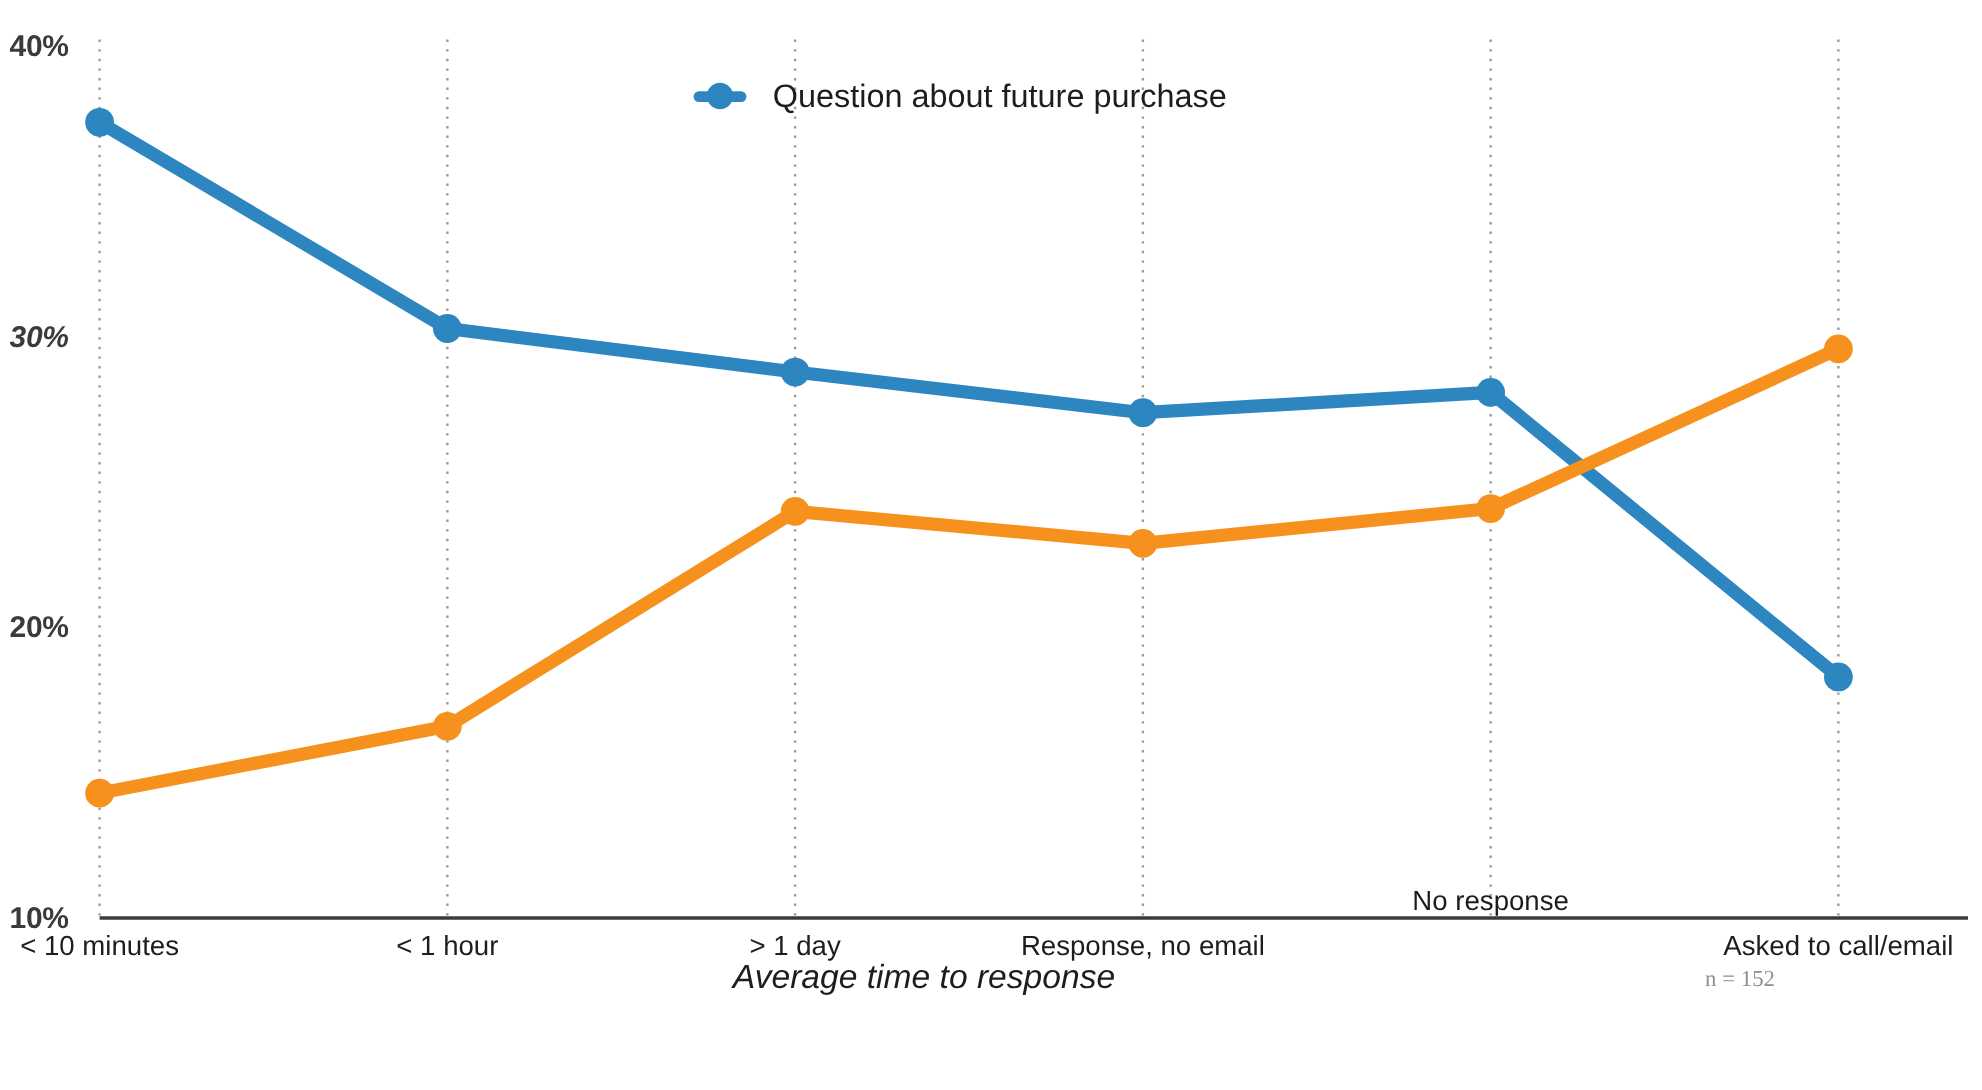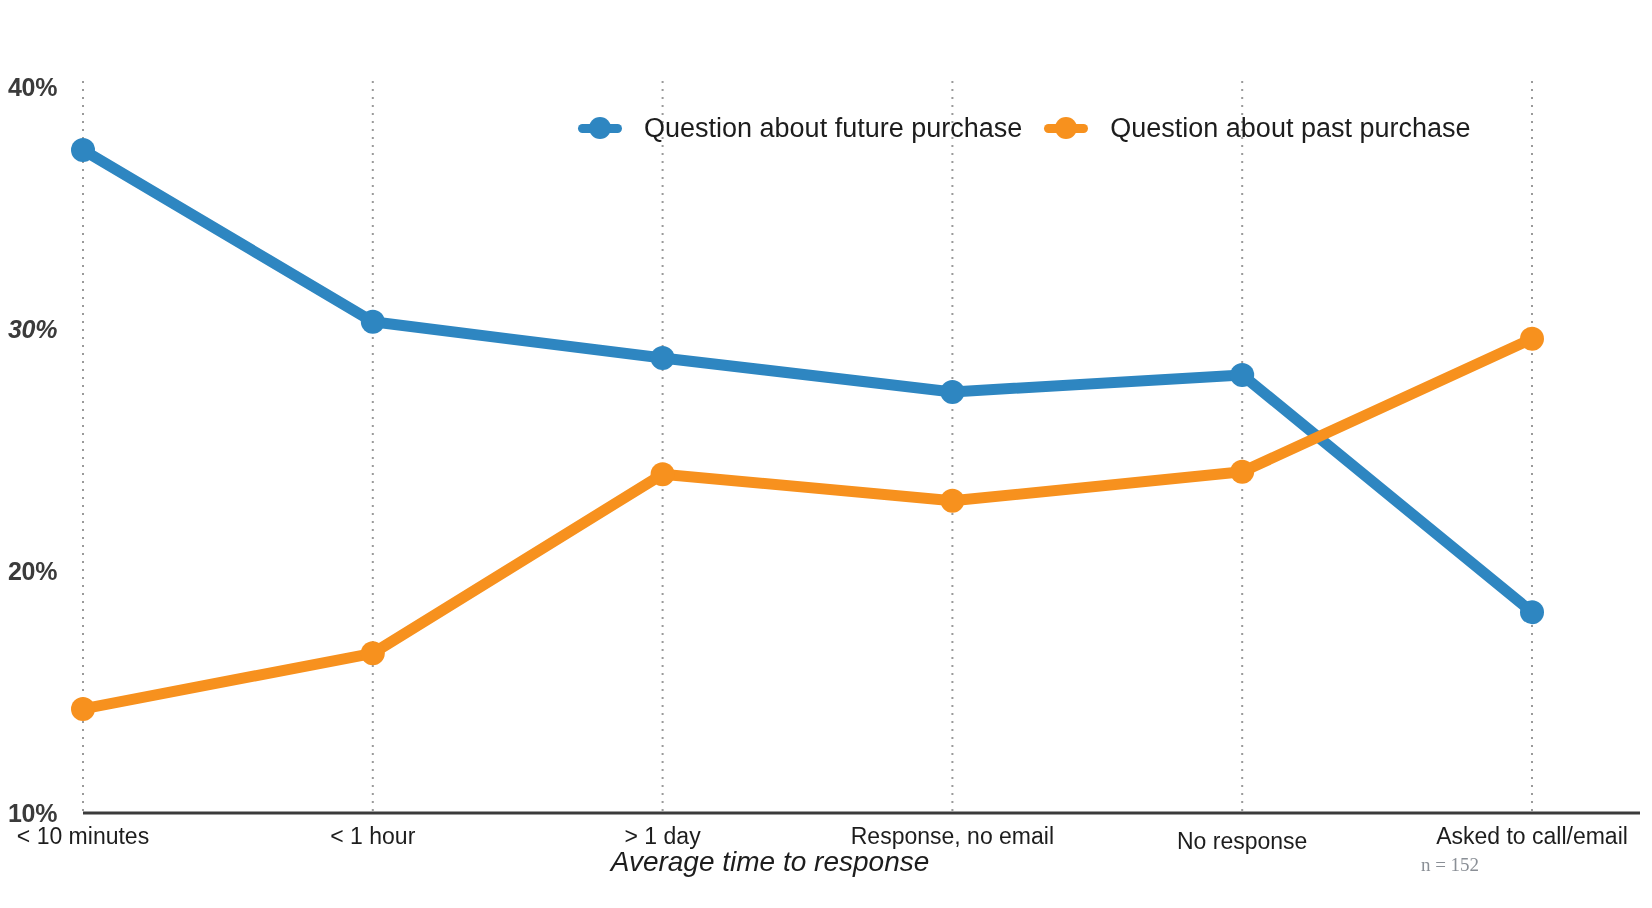--- a/index.html
+++ b/index.html
@@ -8,21 +8,20 @@
     background: #ffffff;
     width: 1652px; height: 908px;
     overflow: hidden;
     font-family: "Liberation Sans", sans-serif;
   }
   #chart-root {
     position: relative;
     width: 1652px;
     height: 652px;
     background: #ffffff;
-    margin-top: 48px;
   }
   svg#plot {
     position: absolute;
     left: 0; top: 0;
     width: 1652px;
     height: 908px;
     display: block;
   }
   .ytick-label {
     position: absolute;
@@ -133,38 +132,31 @@
       <div class="ytick-label" style="top: 25px; left: 8px;">40%</div>
       <div class="ytick-label" style="top: 267px; left: 8px; font-style: italic;">30%</div>
       <div class="ytick-label" style="top: 509px; left: 8px;">20%</div>
       <div class="ytick-label" style="top: 751px; left: 8px;">10%</div>
     </div>
   <div id="xtick-labels">
       <div class="xtick-label" style="left: 83px; top: 775px;">&lt; 10 minutes</div>
       <div class="xtick-label" style="left: 372.8px; top: 775px;">&lt; 1 hour</div>
       <div class="xtick-label" style="left: 662.6px; top: 775px;">&gt; 1 day</div>
       <div class="xtick-label" style="left: 952.4px; top: 775px;">Response, no email</div>
-      <div class="xtick-label" style="left: 1242.2px; top: 780px; text-align: center;">No response</div>
+      <div class="xtick-label" style="left: 1242.2px; top: 737px; text-align: center;">No response</div>
       <div class="xtick-label" style="left: 1532px; top: 775px;">Asked to call/email</div>
     </div>
 
   <div class="legend">
     <div class="legend-row">
       <span class="legend-swatch">
         <span class="bar" style="background:#2e86c1"></span>
         <span class="dot" style="background:#2e86c1"></span>
       </span>
       <span class="legend-label">Question about future purchase</span>
     </div>
-    <div class="legend-row">
-      <span class="legend-swatch">
-        <span class="bar" style="background:#f7911e"></span>
-        <span class="dot" style="background:#f7911e"></span>
-      </span>
-      <span class="legend-label">Question about past purchase</span>
-    </div>
   </div>
 
   <div class="axis-title" style="left:770px; top:798px;">Average time to response</div>
 
   <div class="sample-note" style="left:1450px; top:806px;font-family:Liberation Serif, serif;">n = 152</div>
 
 </div>
 
 </body></html>

